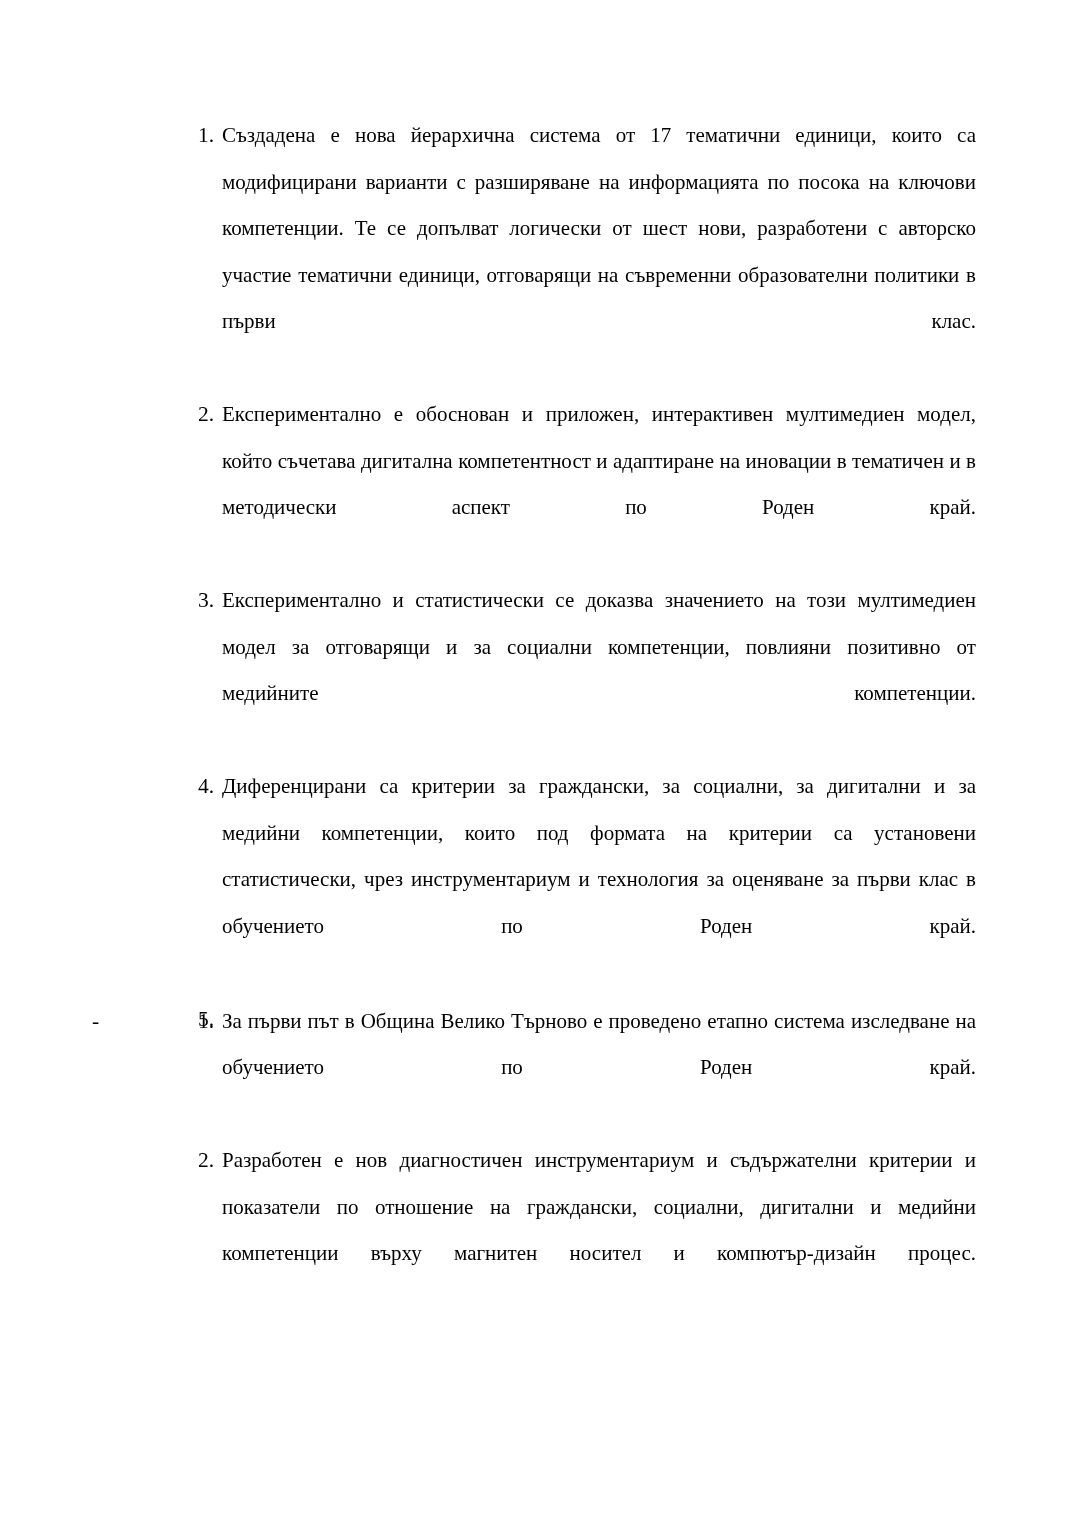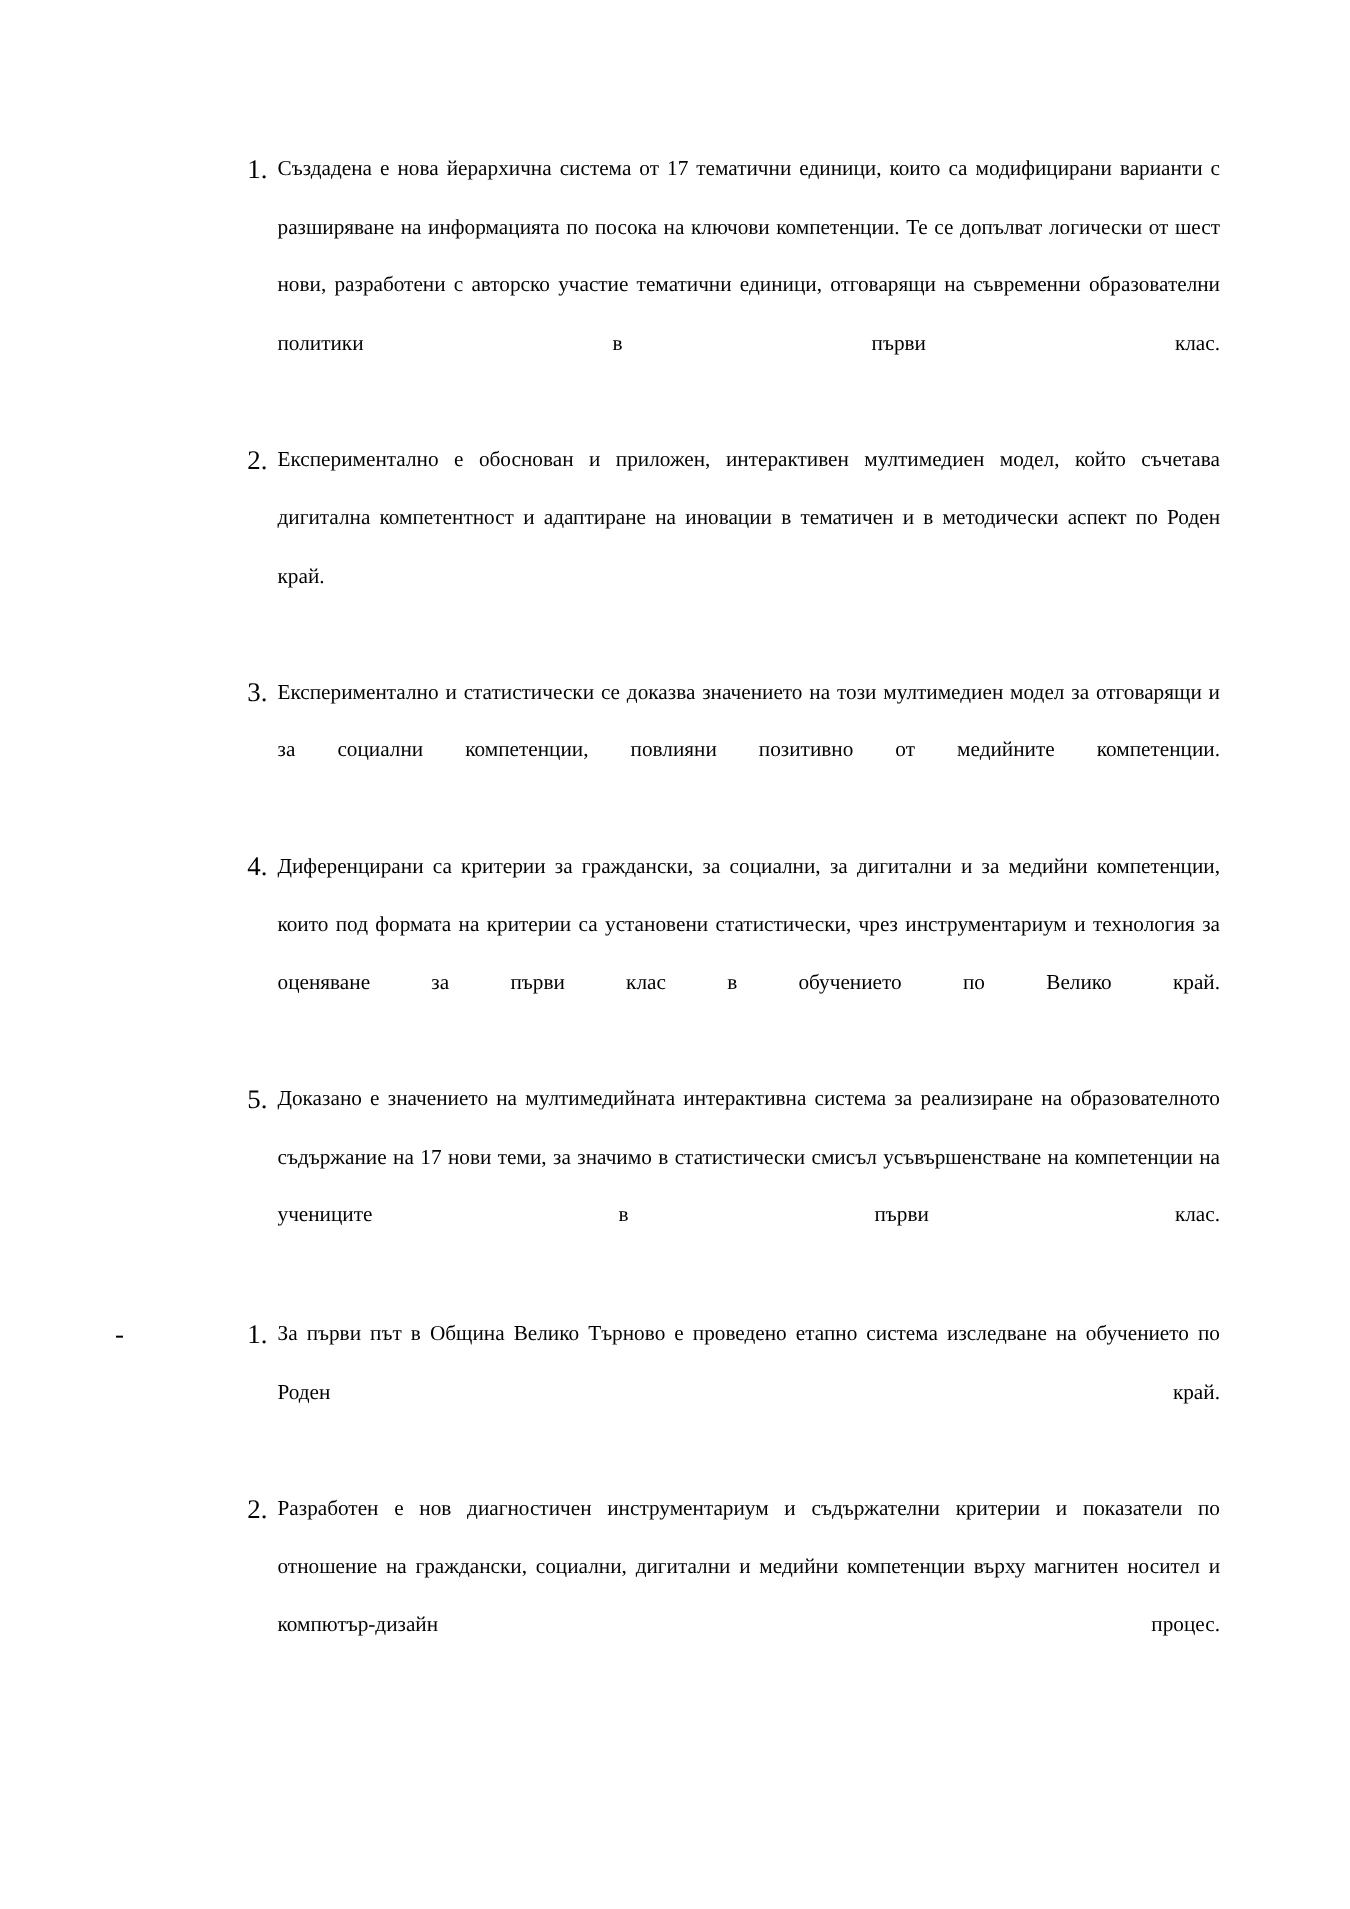--- a/index.html
+++ b/index.html
@@ -40,21 +40,21 @@
     position: absolute;
     left: 96px;
     top: 0;
     width: 26px;
     text-align: right;
     font-size: 21.5px;
     line-height: 46.5px;
   }
 
   .li-text {
-    font-size: 17px;
+    font-size: 21px;
     line-height: 46.5px;
     text-align: justify;
     text-justify: inter-word;
     hyphens: none;
   }
 
   
   .li-text::after {
     content: "";
     display: inline-block;
@@ -96,25 +96,24 @@
       <li>
         <span class="li-marker">2.</span>
         <div class="li-text">Експериментално е обоснован и приложен, интерактивен мултимедиен модел, който съчетава дигитална компетентност и адаптиране на иновации в тематичен и в методически аспект по Роден край.</div>
       </li>
       <li>
         <span class="li-marker">3.</span>
         <div class="li-text">Експериментално и статистически се доказва значението на този мултимедиен модел за отговарящи и за социални компетенции, повлияни позитивно от медийните компетенции.</div>
       </li>
       <li>
         <span class="li-marker">4.</span>
-        <div class="li-text">Диференцирани са критерии за граждански, за социални, за дигитални и за медийни компетенции, които под формата на критерии са установени статистически, чрез инструментариум и технология за оценяване за първи клас в обучението по Велико край.</div>
+        <div class="li-text">Диференцирани са критерии за граждански, за социални, за дигитални и за медийни компетенции, които под формата на критерии са установени статистически, чрез инструментариум и технология за оценяване за първи клас в обучението по Роден край.</div>
       </li>
       <li>
         <span class="li-marker">5.</span>
-        <div class="li-text">Доказано е значението на мултимедийната интерактивна система за реализиране на образователното съдържание на 17 нови теми, за значимо в статистически смисъл усъвършенстване на компетенции на учениците в първи клас.</div>
       </li>
     </ol>
 
     <div class="section-head">
       <span class="dash">-</span>
     </div>
 
     <ol class="num-list group-2">
       <li>
         <span class="li-marker">1.</span>

